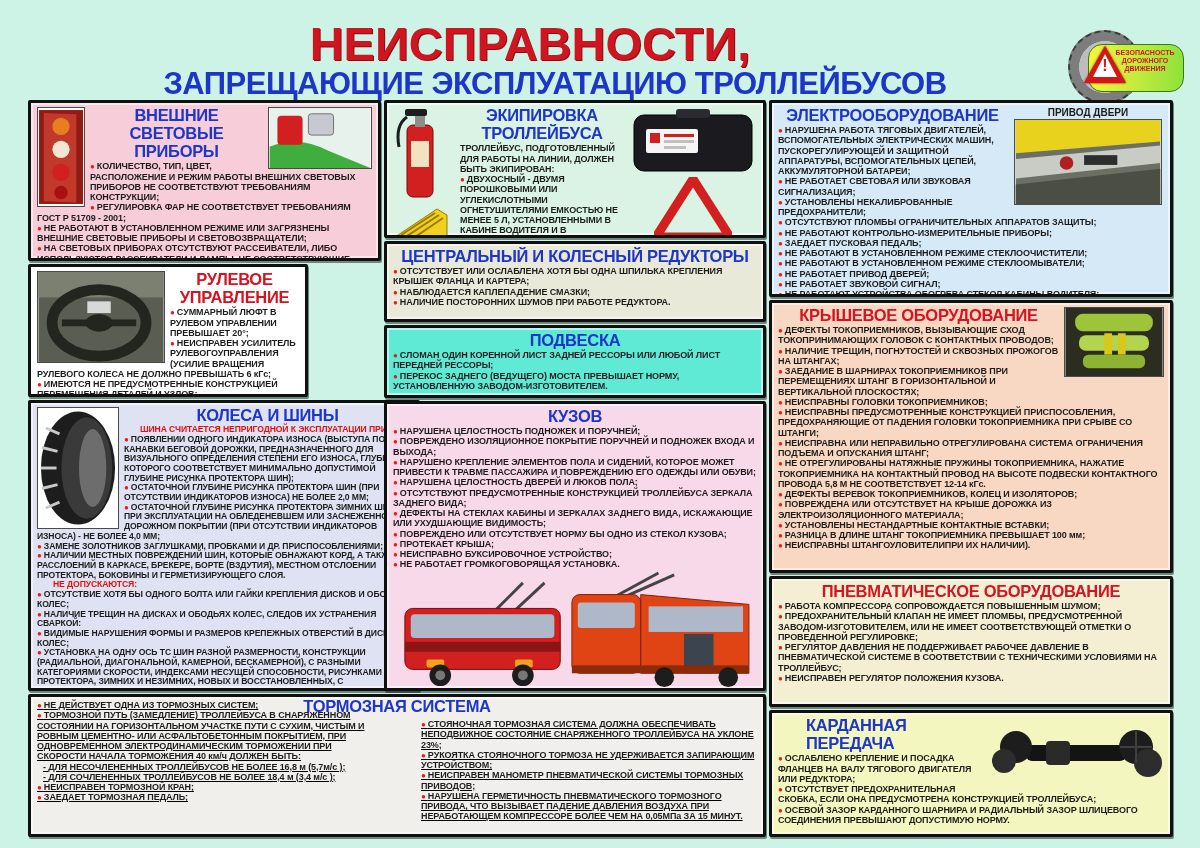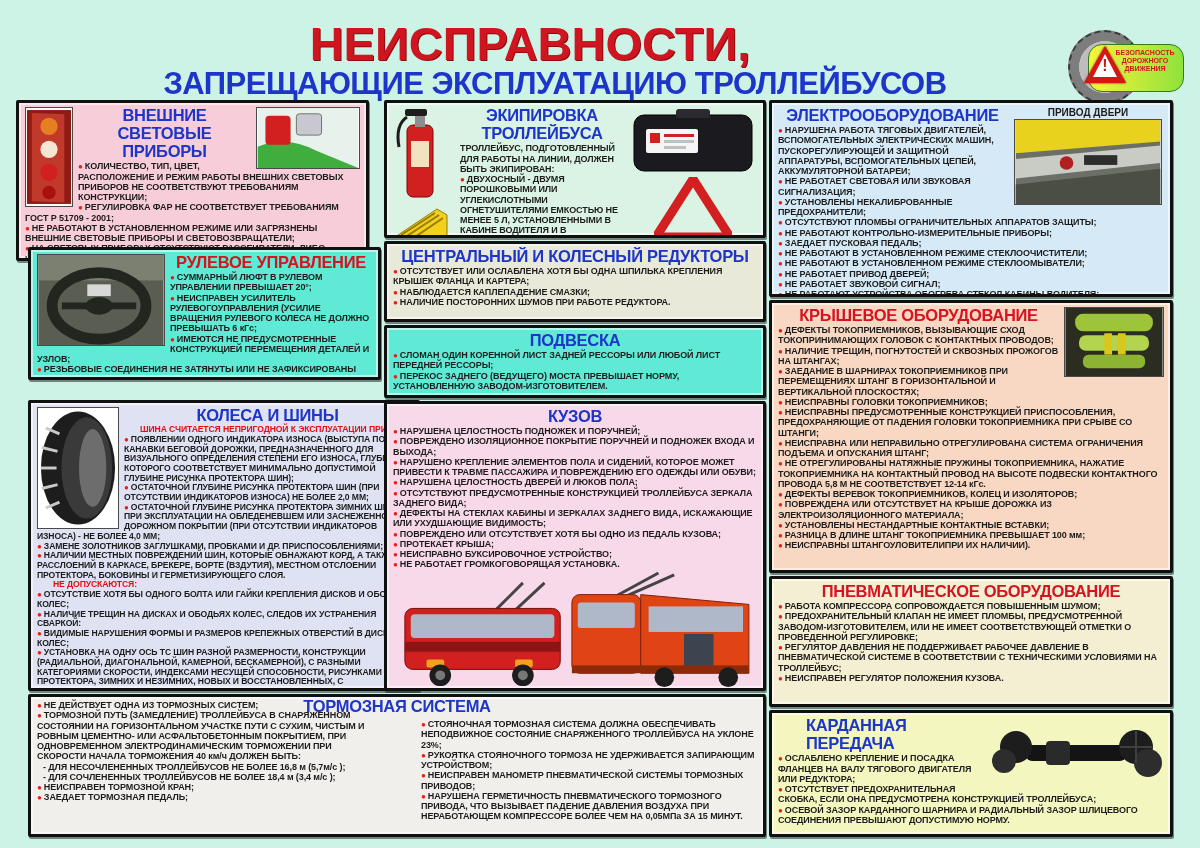--- a/index.html
+++ b/index.html
@@ -49,41 +49,41 @@
   .it.dash{padding-left:6px;}
   .small .it{font-size:8.6px;line-height:1.13;}
   .fl{border:1.5px solid #4a4a4a;background:#fff;box-sizing:border-box;}
   .fl-l{float:left;margin:1px 5px 2px 0;}
   .fl-r{float:right;margin:1px 0 2px 5px;}
   .imgcap{font-size:10px;font-weight:bold;color:#1c1c1c;text-align:center;margin:0 0 1px 0;}
   .noborder{border:none;background:transparent;}
   
   .brake-wrap{position:relative;}
   .brake-title{position:absolute;left:0;top:0;width:100%;text-align:center;}
-  .brake-cols{display:flex;gap:20px;}
+  .brake-cols{display:flex;gap:20px;text-decoration:underline;}
   .brake-cols .col{flex:1;}
   .brake-cols .col.right{padding-top:19px;margin-left:28px;}
   .bus-row{display:flex;justify-content:space-between;align-items:flex-end;padding:0 4px;}
 </style>
 </head>
 <body>
 
 <div class="hdr-line1">НЕИСПРАВНОСТИ,</div>
 <div class="hdr-line2">ЗАПРЕЩАЮЩИЕ ЭКСПЛУАТАЦИЮ ТРОЛЛЕЙБУСОВ</div>
 
 <div class="logo">
   <div class="tire"></div>
   <div class="plate"></div>
   <div class="plate-text">БЕЗОПАСНОСТЬ ДОРОЖНОГО ДВИЖЕНИЯ</div>
   <div class="tri"></div>
   <div class="tri-in"></div>
   <div class="excl">!</div>
 </div>
 
-<div class="sec" style="left: 16px; top: 100px; width: 353px; height: 161px; background-color: rgb(246, 205, 216);">
+<div class="sec" style="left: 28px; top: 100px; width: 353px; height: 161px; background-color: rgb(246, 205, 216);">
   <svg class="fl fl-l" width="48" height="100" viewBox="0 0 48 100">
     <rect x="1" y="1" width="46" height="98" fill="#8f1b14"></rect>
     <rect x="6" y="4" width="34" height="92" fill="#c0392b" transform="skewY(2)"></rect>
     <circle cx="24" cy="18" r="9" fill="#e67e22"></circle>
       <circle cx="24" cy="42" r="9" fill="#f5e6d3"></circle>
     <circle cx="24" cy="66" r="9" fill="#d21f1f"></circle>
       <circle cx="24" cy="87" r="7" fill="#a91111"></circle>
   </svg>
   <svg class="fl fl-r" width="104" height="62" viewBox="0 0 104 62">
     <rect x="0" y="0" width="104" height="62" fill="#e8f2ec"></rect>
@@ -93,21 +93,21 @@
   </svg>
   <div class="sec-title" style="color: rgb(29, 53, 200);">ВНЕШНИЕ СВЕТОВЫЕ ПРИБОРЫ</div>
   <div>
       <p class="it bullet"><span class="dot">● </span><span>КОЛИЧЕСТВО, ТИП, ЦВЕТ, РАСПОЛОЖЕНИЕ И РЕЖИМ РАБОТЫ ВНЕШНИХ СВЕТОВЫХ ПРИБОРОВ НЕ СООТВЕТСТВУЮТ ТРЕБОВАНИЯМ КОНСТРУКЦИИ;</span></p>
       <p class="it bullet"><span class="dot">● </span><span>РЕГУЛИРОВКА ФАР НЕ СООТВЕТСТВУЕТ ТРЕБОВАНИЯМ ГОСТ Р 51709 - 2001;</span></p>
       <p class="it bullet"><span class="dot">● </span><span>НЕ РАБОТАЮТ В УСТАНОВЛЕННОМ РЕЖИМЕ ИЛИ ЗАГРЯЗНЕНЫ ВНЕШНИЕ СВЕТОВЫЕ ПРИБОРЫ И СВЕТОВОЗВРАЩАТЕЛИ;</span></p>
       <p class="it bullet"><span class="dot">● </span><span>НА СВЕТОВЫХ ПРИБОРАХ ОТСУТСТВУЮТ РАССЕИВАТЕЛИ, ЛИБО ИСПОЛЬЗУЮТСЯ РАССЕИВАТЕЛИ И ЛАМПЫ, НЕ СООТВЕТСТВУЮЩИЕ ТИПУ ДАННОГО СВЕТОВОГО ПРИБОРА;</span></p>
     </div>
 </div>
 
-<div class="sec" style="left: 28px; top: 247px; width: 353px; height: 133px; background-color: #5eead4;">
+<div class="sec" style="left: 28px; top: 264px; width: 280px; height: 133px; background-color: #ffffff;">
   <svg class="fl fl-l" width="128" height="92" viewBox="0 0 128 92">
     <rect x="0" y="0" width="128" height="92" fill="#5a5d52"></rect>
     <rect x="0" y="0" width="128" height="26" fill="#7b8071"></rect>
     <ellipse cx="62" cy="52" rx="48" ry="34" fill="none" stroke="#23251f" stroke-width="11"></ellipse>
     <ellipse cx="62" cy="52" rx="14" ry="9" fill="#23251f"></ellipse>
     <rect x="50" y="30" width="24" height="12" fill="#d8d8d8"></rect>
     <line x1="24" y1="52" x2="100" y2="52" stroke="#23251f" stroke-width="7"></line>
   </svg>
   <div class="sec-title" style="color: rgb(212, 20, 32);">РУЛЕВОЕ УПРАВЛЕНИЕ</div>
   <div>
@@ -221,21 +221,21 @@
 
 <div class="sec" style="left: 384px; top: 401px; width: 382px; height: 290px; background-color: rgb(248, 217, 234);">
   <div class="sec-title" style="color: rgb(29, 53, 200);">КУЗОВ</div>
   <div>
       <p class="it bullet"><span class="dot">● </span><span>НАРУШЕНА ЦЕЛОСТНОСТЬ ПОДНОЖЕК И ПОРУЧНЕЙ;</span></p>
       <p class="it bullet"><span class="dot">● </span><span>ПОВРЕЖДЕНО ИЗОЛЯЦИОННОЕ ПОКРЫТИЕ ПОРУЧНЕЙ И ПОДНОЖЕК ВХОДА И ВЫХОДА;</span></p>
       <p class="it bullet"><span class="dot">● </span><span>НАРУШЕНО КРЕПЛЕНИЕ ЭЛЕМЕНТОВ ПОЛА И СИДЕНИЙ, КОТОРОЕ МОЖЕТ ПРИВЕСТИ К ТРАВМЕ ПАССАЖИРА И ПОВРЕЖДЕНИЮ ЕГО ОДЕЖДЫ ИЛИ ОБУВИ;</span></p>
       <p class="it bullet"><span class="dot">● </span><span>НАРУШЕНА ЦЕЛОСТНОСТЬ ДВЕРЕЙ И ЛЮКОВ ПОЛА;</span></p>
       <p class="it bullet"><span class="dot">● </span><span>ОТСУТСТВУЮТ ПРЕДУСМОТРЕННЫЕ КОНСТРУКЦИЕЙ ТРОЛЛЕЙБУСА ЗЕРКАЛА ЗАДНЕГО ВИДА;</span></p>
       <p class="it bullet"><span class="dot">● </span><span>ДЕФЕКТЫ НА СТЕКЛАХ КАБИНЫ И ЗЕРКАЛАХ ЗАДНЕГО ВИДА, ИСКАЖАЮЩИЕ ИЛИ УХУДШАЮЩИЕ ВИДИМОСТЬ;</span></p>
-      <p class="it bullet"><span class="dot">● </span><span>ПОВРЕЖДЕНО ИЛИ ОТСУТСТВУЕТ ХОТЯ БЫ ОДНО ИЗ ПЕДАЛЬ КУЗОВА;</span></p>
+      <p class="it bullet"><span class="dot">● </span><span>ПОВРЕЖДЕНО ИЛИ ОТСУТСТВУЕТ НОРМУ БЫ ОДНО ИЗ СТЕКОЛ КУЗОВА;</span></p>
       <p class="it bullet"><span class="dot">● </span><span>ПРОТЕКАЕТ КРЫША;</span></p>
       <p class="it bullet"><span class="dot">● </span><span>НЕИСПРАВНО БУКСИРОВОЧНОЕ УСТРОЙСТВО;</span></p>
       <p class="it bullet"><span class="dot">● </span><span>НЕ РАБОТАЕТ ГРОМКОГОВОРЯЩАЯ УСТАНОВКА.</span></p>
     </div>
   <div class="bus-row">
     <svg width="172" height="108" viewBox="0 0 172 108">
       <line x1="120" y1="30" x2="150" y2="2" stroke="#444" stroke-width="3"></line>
       <line x1="100" y1="30" x2="128" y2="2" stroke="#444" stroke-width="3"></line>
       <rect x="8" y="28" width="158" height="62" rx="8" fill="#d21f1f" stroke="#7c0808"></rect>
       <rect x="14" y="34" width="146" height="24" rx="4" fill="#aeb8c8"></rect>

